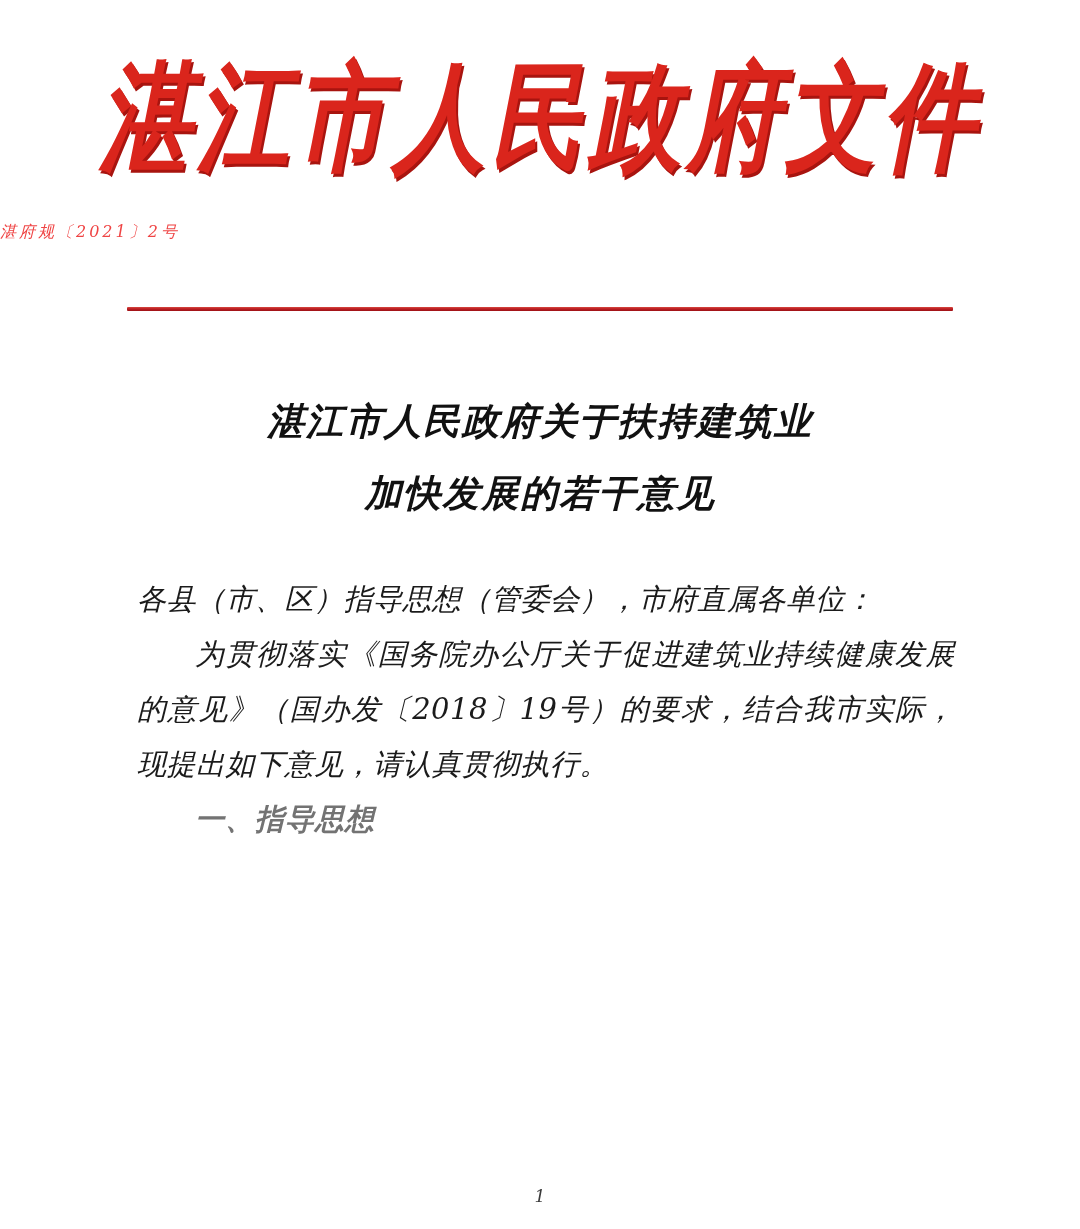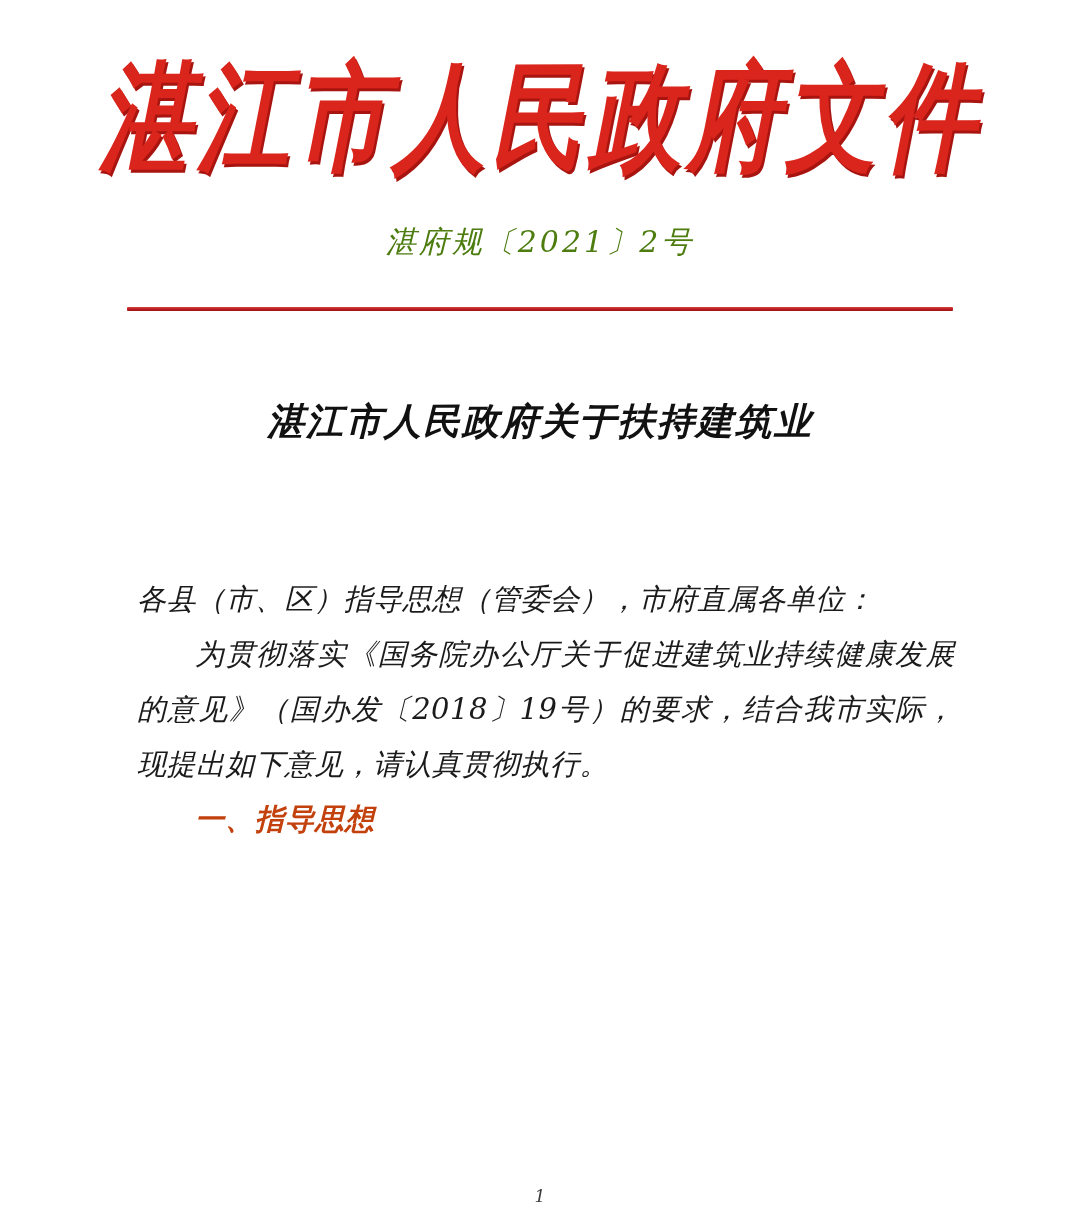--- a/index.html
+++ b/index.html
@@ -42,24 +42,23 @@
     transform: scaleY(1.28);
     transform-origin: top center;
   }
 
   
   .doc-number {
     position: absolute;
     top: 222px;
     left: 0;
     width: 1080px;
-    text-align: center;
-    font-size: 30px;
+    font-size: 16px;
     letter-spacing: 3px;
-    color: #4d7c0f;
+    color: #ef4444;
     font-family: "DejaVu Serif", "Liberation Serif", serif;
   }
 
   
   .red-rule {
     position: absolute;
     top: 307px;
     left: 127px;
     width: 826px;
     height: 4px;
@@ -104,21 +103,21 @@
   .para.flush { text-indent: 0; }
 
   .section-heading {
     margin: 0;
     font-family: "DejaVu Sans", "Liberation Sans", sans-serif;
     font-weight: bold;
     font-size: 29px;
     line-height: 55px;
     letter-spacing: 1px;
     text-indent: 2em;
-    color: #c2410c;
+    color: #737373;
   }
 
   
   .page-number {
     position: absolute;
     top: 1186px;
     left: 0;
     width: 1080px;
     text-align: center;
     font-family: "DejaVu Serif", "Liberation Serif", serif;
@@ -132,20 +131,21 @@
 <div class="page">
 
   <div class="masthead">湛江市人民政府文件</div>
 
   <div class="doc-number">湛府规〔2021〕2号</div>
 
   <div class="red-rule"></div>
 
   <div class="doc-title">
     <span class="tline">湛江市人民政府关于扶持建筑业</span>
+    <span class="tline">加快发展的若干意见</span>
   </div>
 
   <div class="body-block">
     <p class="para flush">各县（市、区）指导思想（管委会），市府直属各单位：</p>
 
     <p class="para indent">为贯彻落实《国务院办公厅关于促进建筑业持续健康发展的意见》（国办发〔2018〕19号）的要求，结合我市实际，现提出如下意见，请认真贯彻执行。</p>
 
     <p class="section-heading">一、指导思想</p>
 
   </div>

